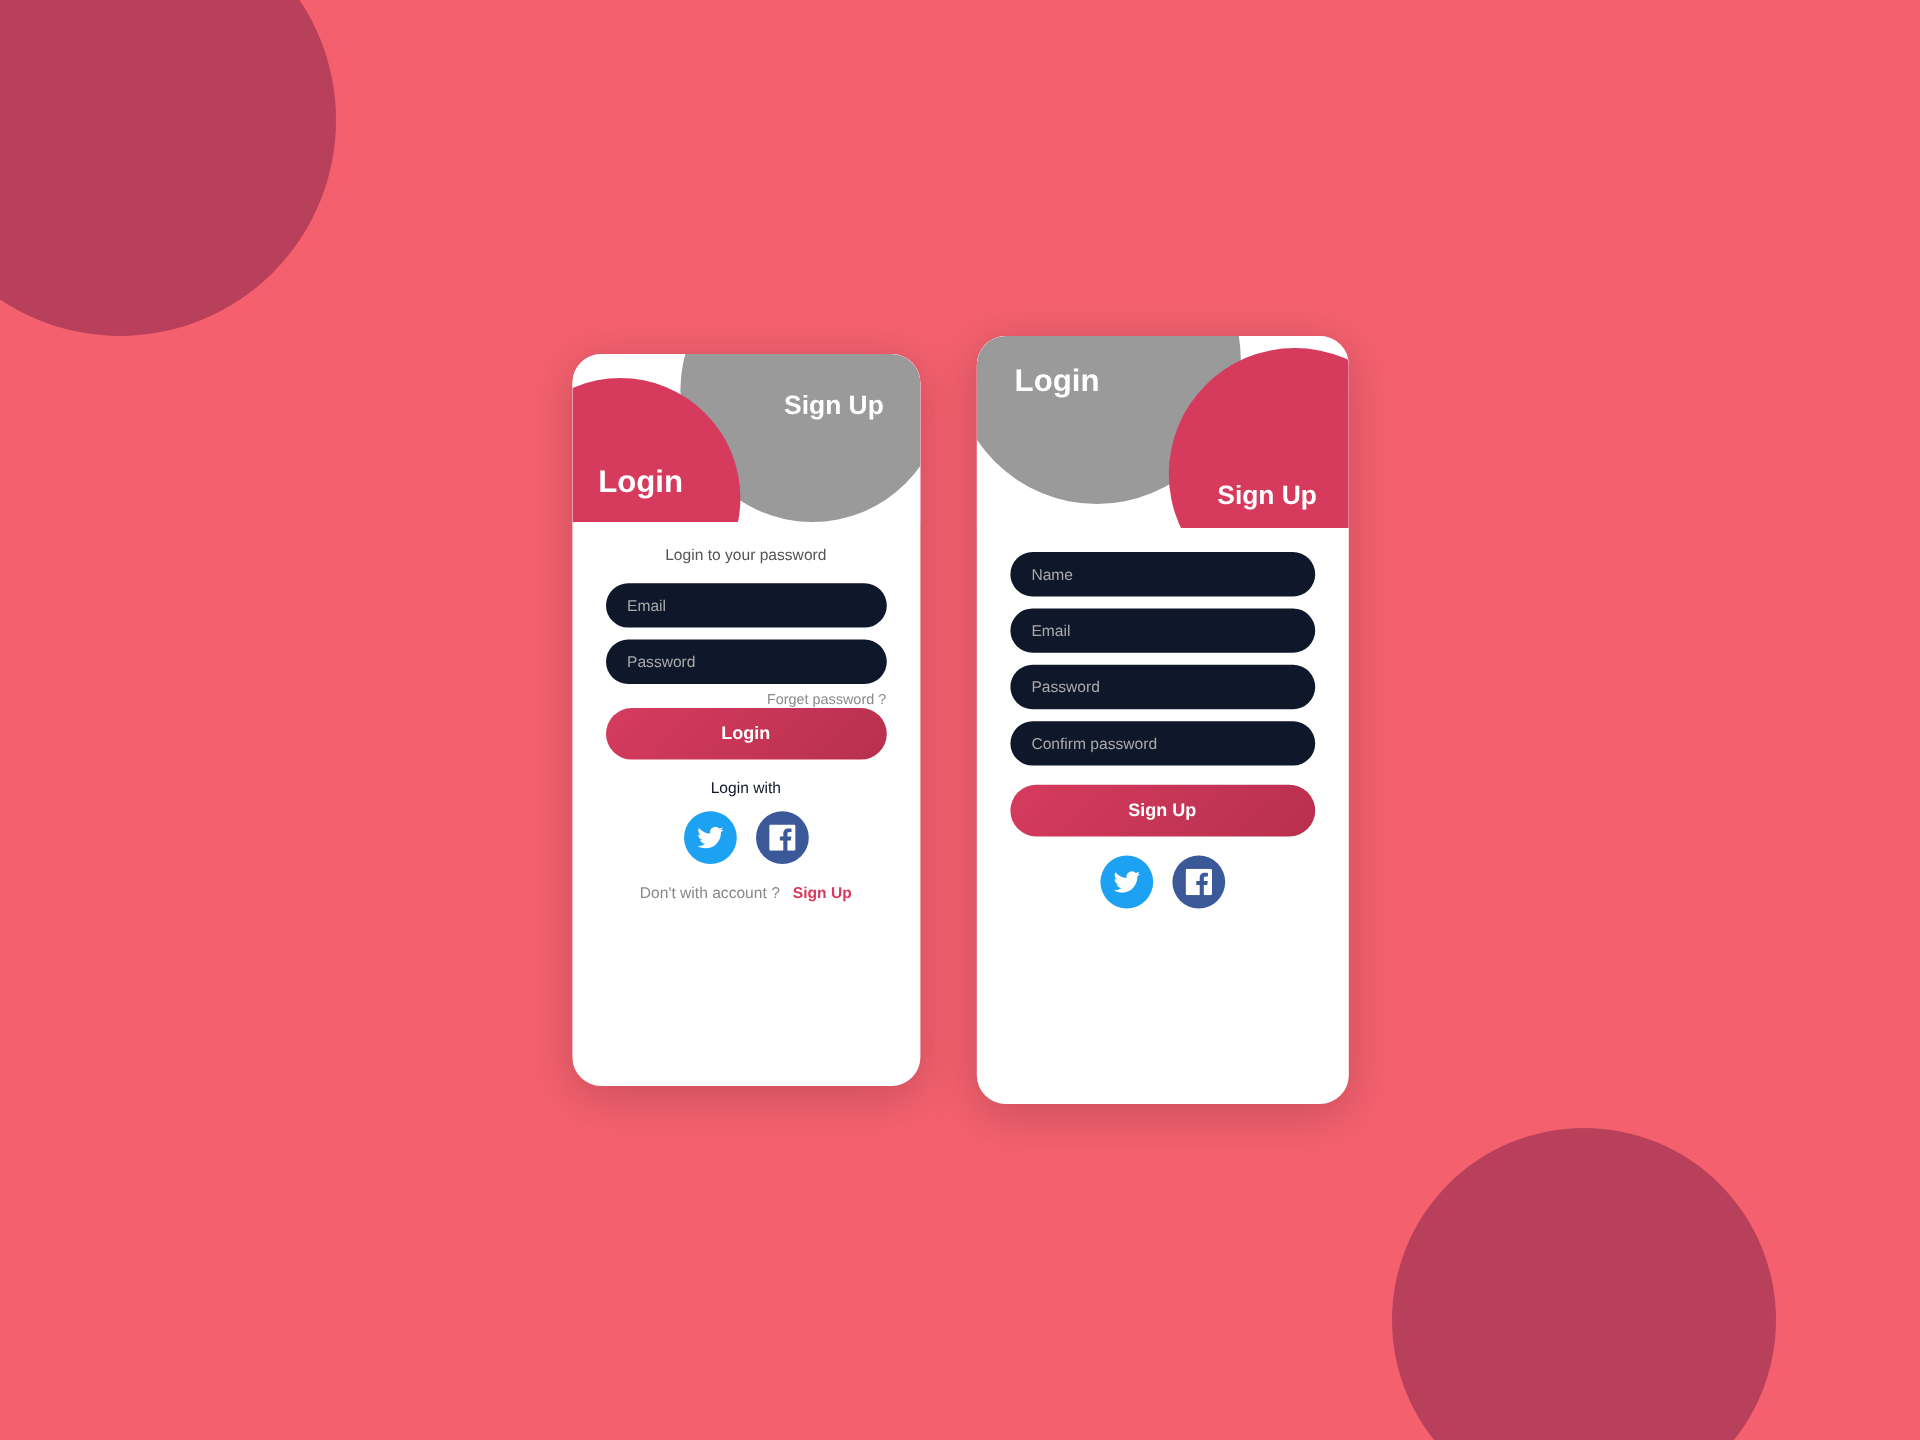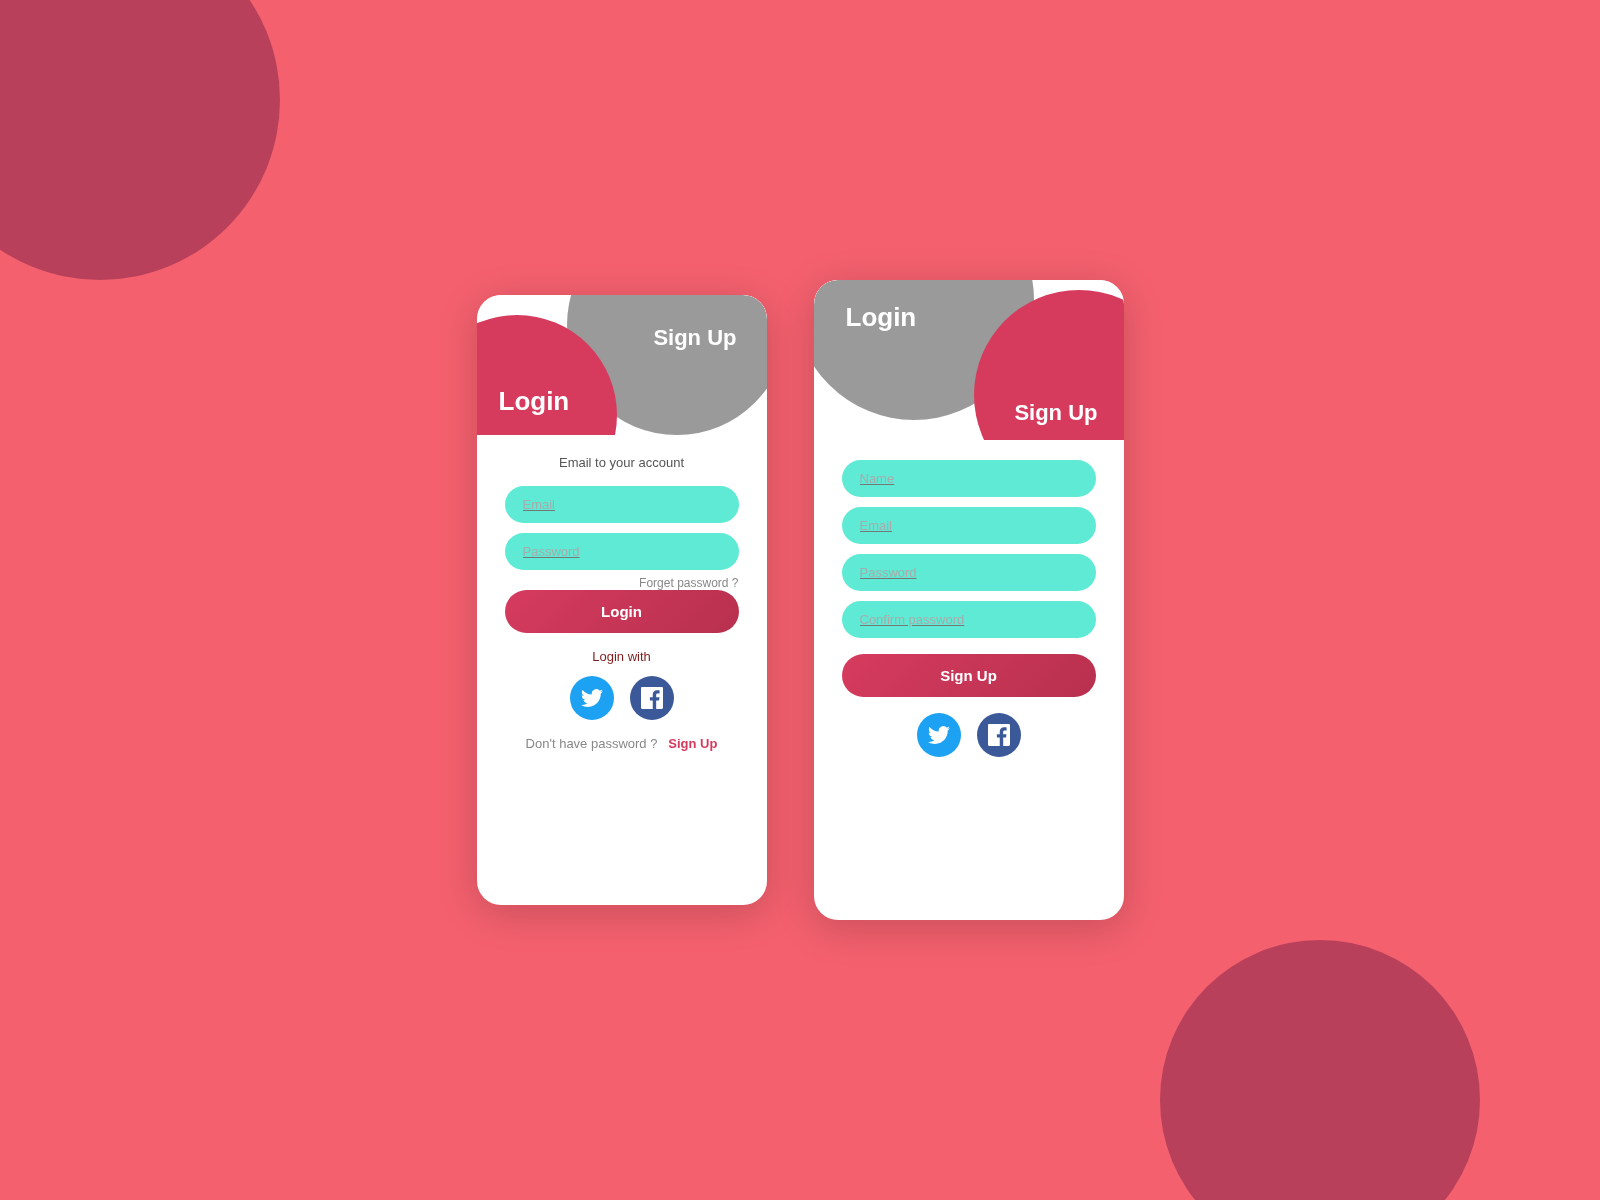--- a/index.html
+++ b/index.html
@@ -165,29 +165,28 @@
     .card-subtitle {
       color: #555;
       font-size: 13px;
       margin-bottom: 16px;
       text-align: center;
     }
 
     
     .input-field {
       width: 100%;
-      background: #5eead4;
+      background: #0f172a;
       border: none;
       border-radius: 50px;
       padding: 11px 18px;
       font-size: 13px;
       color: #777;
       margin-bottom: 10px;
       outline: none;
-      text-decoration: underline;
     }
     .input-field::placeholder {
       color: #aaa;
     }
 
     .forgot-link {
       align-self: flex-end;
       color: #888;
       font-size: 12px;
       margin-top: -4px;
@@ -201,21 +200,21 @@
       font-size: 15px;
       font-weight: 700;
       border: none;
       border-radius: 50px;
       padding: 13px;
       cursor: pointer;
       margin-bottom: 16px;
     }
 
     .login-with-label {
-      color: #7f1d1d;
+      color: #0f172a;
       font-size: 13px;
       margin-bottom: 12px;
     }
 
     .social-icons {
       display: flex;
       gap: 16px;
       margin-bottom: 16px;
     }
 
@@ -257,21 +256,21 @@
 
   <div class="card card-login">
     <div class="card-header login-header">
       <div class="login-gray-blob"></div>
       <div class="login-pink-blob"></div>
       <span class="login-header-label-signup">Sign Up</span>
       <span class="login-header-label-login">Login</span>
     </div>
 
     <div class="card-body">
-      <p class="card-subtitle">Email to your account</p>
+      <p class="card-subtitle">Login to your password</p>
 
       <input class="input-field" type="email" placeholder="Email" style="">
 
       <input class="input-field" type="password" placeholder="Password" style="">
 
       <span class="forgot-link">Forget password ?</span>
 
       <button class="btn-primary">Login</button>
 
       <p class="login-with-label">Login with</p>
@@ -283,21 +282,21 @@
           </svg>
         </div>
         <div class="social-icon facebook-icon">
           <svg viewBox="0 0 24 24">
             <path d="M22.676 0H1.324C.593 0 0 .593 0 1.324v21.352C0 23.408.593 24 1.324 24H12.82v-9.294H9.692v-3.622h3.128V8.413c0-3.1 1.893-4.788 4.659-4.788 1.325 0 2.463.099 2.795.143v3.24l-1.918.001c-1.504 0-1.795.715-1.795 1.763v2.313h3.587l-.467 3.622h-3.12V24h6.116C23.407 24 24 23.408 24 22.676V1.324C24 .593 23.407 0 22.676 0"></path>
           </svg>
         </div>
       </div>
 
       <p class="account-prompt">
-        <span>Don't have password ?</span>
+        <span>Don't with account ?</span>
         &nbsp;
         <span class="account-prompt-link">Sign Up</span>
       </p>
     </div>
   </div>
 
   <div class="card card-signup">
     <div class="card-header signup-header">
       <div class="signup-gray-blob"></div>
       <div class="signup-pink-blob"></div>

